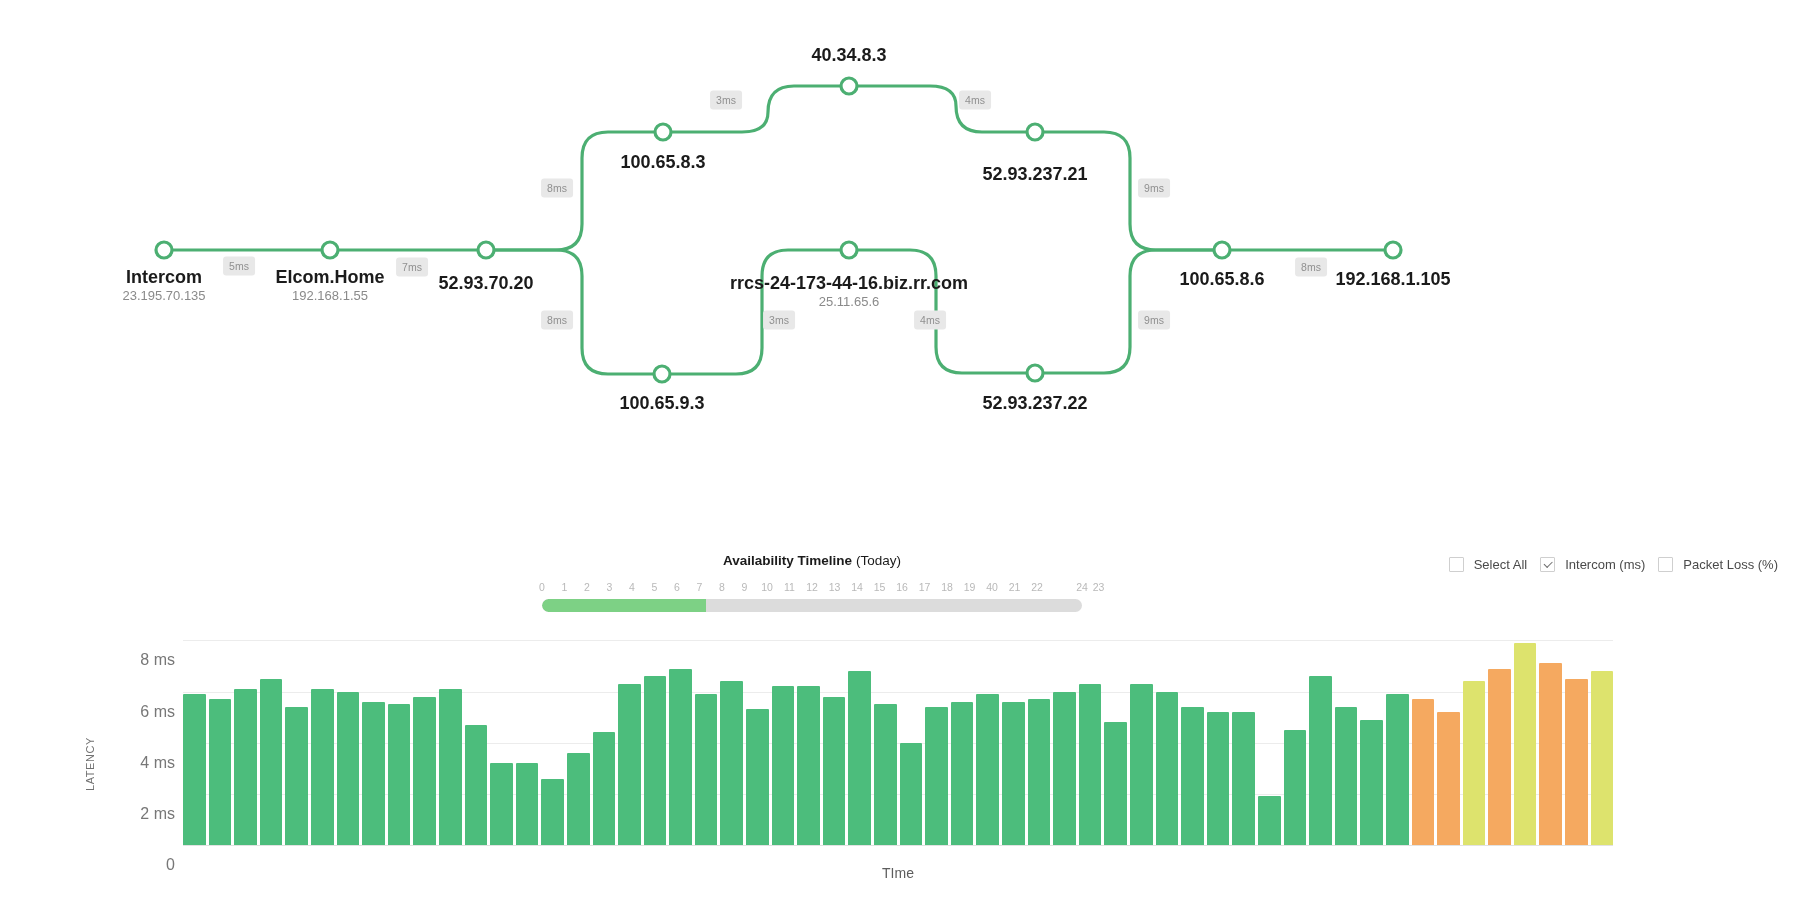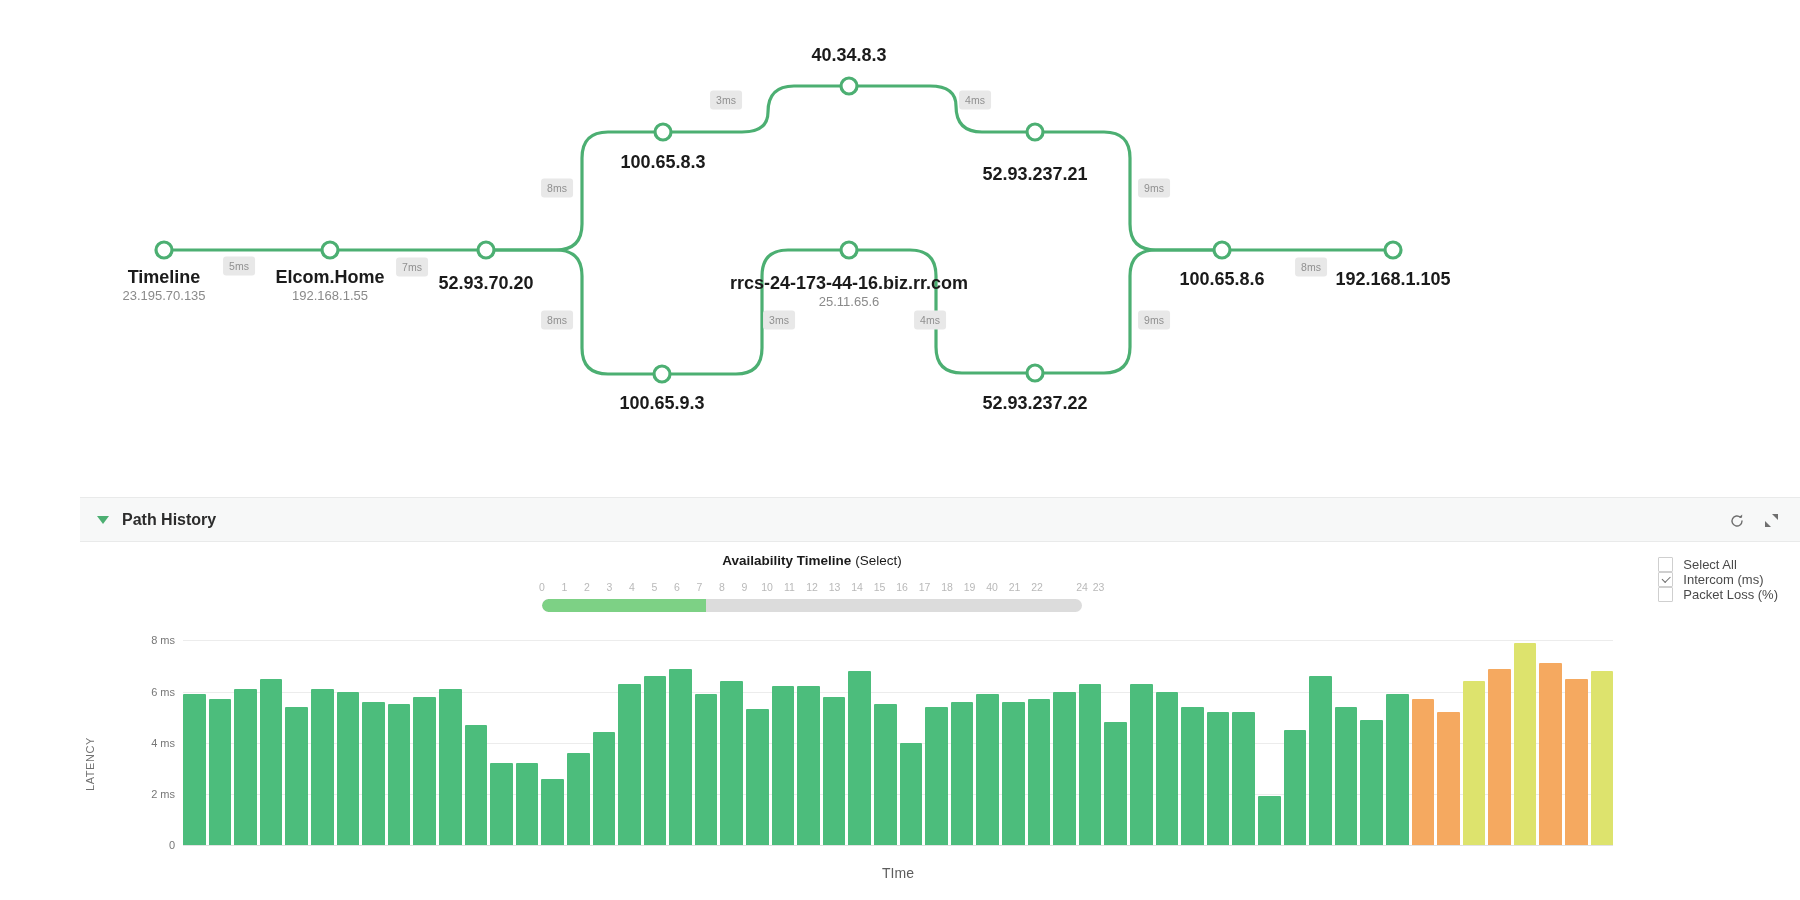--- a/index.html
+++ b/index.html
@@ -145,21 +145,21 @@
   }
   .al-item { display: flex; align-items: center; gap: 4px; }
   .al-dot { width: 7px; height: 7px; border-radius: 50%; display: block; }
   .al-txt { font-size: 11.5px; color: #9a9a9a; line-height: 15px; }
 
   
   #series-box {
     position: absolute;
     right: 23px; top: 60px;
     display: flex;
-    flex-direction: column;
+    gap: 13px;
   }
   .cb-row { display: flex; align-items: center; gap: 10px; cursor: pointer; }
   .cb-square {
     width: 15px; height: 15px;
     border: 1px solid #cfcfcf;
     background: #fff;
     border-radius: 1px;
     position: relative;
     flex: none;
   }
@@ -188,23 +188,24 @@
     letter-spacing: 0.6px;
     color: #707070;
     transform: rotate(-90deg) translateX(-50%);
     transform-origin: left center;
     white-space: nowrap;
   }
   .y-tick {
     position: absolute;
     right: 0;
     transform: translateY(-50%);
-    font-size: 11px;
+    font-size: 16px;
     color: #777777;
     white-space: nowrap;
+    margin-top: 20px;
   }
   #y-ticks { position: absolute; left: 0; top: 0; width: 95px; height: 220px; }
   #plot {
     position: absolute;
     left: 103px; top: 0;
     width: 1430px;
     height: 220px;
   }
   .gridline {
     position: absolute;
@@ -273,21 +274,21 @@
         <circle cx="1035" cy="132" r="8" fill="#ffffff" stroke="#4caf72" stroke-width="3.2"></circle>
         <circle cx="849" cy="250" r="8" fill="#ffffff" stroke="#4caf72" stroke-width="3.2"></circle>
         <circle cx="662" cy="374" r="8" fill="#ffffff" stroke="#4caf72" stroke-width="3.2"></circle>
         <circle cx="1035" cy="373" r="8" fill="#ffffff" stroke="#4caf72" stroke-width="3.2"></circle>
         <circle cx="1222" cy="250" r="8" fill="#ffffff" stroke="#4caf72" stroke-width="3.2"></circle>
         <circle cx="1393" cy="250" r="8" fill="#ffffff" stroke="#4caf72" stroke-width="3.2"></circle>
       </g>
   </svg>
   <div id="topo-labels">
       <div class="node-label" style="left: 164px; top: 268px;">
-        <div class="node-name">Timeline</div>
+        <div class="node-name">Intercom</div>
         <div class="node-ip">23.195.70.135</div>
       </div>
       <div class="node-label" style="left: 330px; top: 268px;">
         <div class="node-name">Elcom.Home</div>
         <div class="node-ip">192.168.1.55</div>
       </div>
       <div class="node-label" style="left: 486px; top: 274px;">
         <div class="node-name">52.93.70.20</div>
       </div>
       <div class="node-label" style="left: 663px; top: 153px;">
@@ -326,39 +327,25 @@
       <div class="lat-badge" style="left: 557px; top: 320px;">8ms</div>
       <div class="lat-badge" style="left: 779px; top: 320px;">3ms</div>
       <div class="lat-badge" style="left: 930px; top: 320px;">4ms</div>
       <div class="lat-badge" style="left: 1154px; top: 320px;">9ms</div>
       <div class="lat-badge" style="left: 1311px; top: 267px;">8ms</div>
     </div>
 </div>
 
 <div id="panel">
 
-  <div id="panel-header">
-    <div id="collapse-caret"></div>
-    <div id="panel-title">Path History</div>
-    <div id="panel-actions">
-      <svg class="hdr-icon" width="16" height="16" viewBox="0 0 16 16">
-        <path d="M13 8a5 5 0 1 1-1.6-3.7" fill="none" stroke="#6f6f6f" stroke-width="1.4" stroke-linecap="round"></path>
-        <path d="M13.2 1.6 L13 4.8 L9.9 4.2 Z" fill="#6f6f6f"></path>
-      </svg>
-      <svg class="hdr-icon" width="15" height="15" viewBox="0 0 15 15">
-        <path d="M14 1 L14 7 L8 1 Z" fill="#6f6f6f"></path>
-        <path d="M1 14 L1 8 L7 14 Z" fill="#6f6f6f"></path>
-      </svg>
-    </div>
-  </div>
 
   <div id="avail">
     <div id="avail-title">
       <b>Availability Timeline</b>
-      <span class="today">(Select)</span>
+      <span class="today">(Today)</span>
     </div>
     <div id="avail-ticks">
         <div class="avail-tick" style="left: 0%;">0</div>
         <div class="avail-tick" style="left: 4.16667%;">1</div>
         <div class="avail-tick" style="left: 8.33333%;">2</div>
         <div class="avail-tick" style="left: 12.5%;">3</div>
         <div class="avail-tick" style="left: 16.6667%;">4</div>
         <div class="avail-tick" style="left: 20.8333%;">5</div>
         <div class="avail-tick" style="left: 25%;">6</div>
         <div class="avail-tick" style="left: 29.1667%;">7</div>

